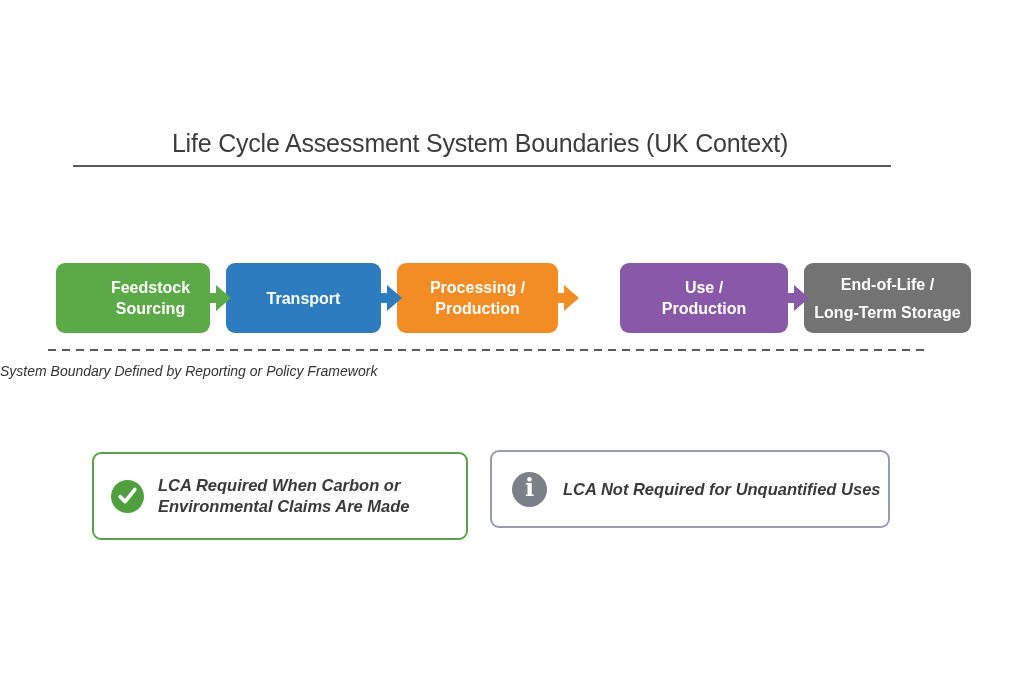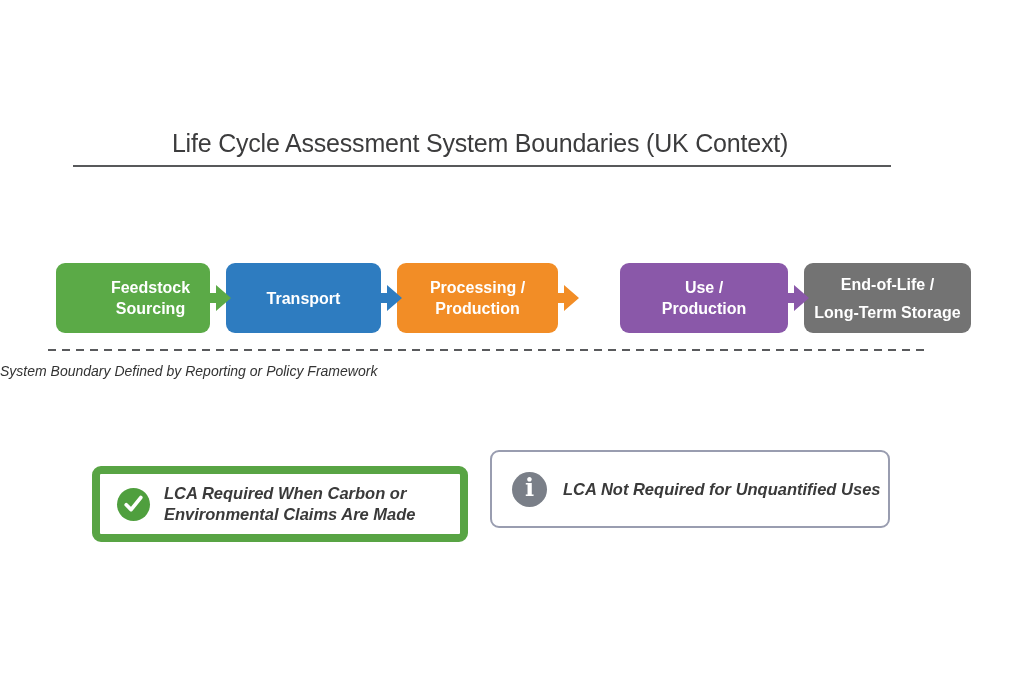--- a/index.html
+++ b/index.html
@@ -93,24 +93,23 @@
   
   .note {
     position: absolute;
     background: #ffffff;
     border-radius: 9px;
     display: flex;
     align-items: center;
   }
   .note-left {
     left: 92px; top: 452px;
-    width: 376px; height: 76px;
-    border: 8px solid #6d28d9;
+    width: 376px; height: 88px;
+    border: 2px solid #6d28d9;
     padding-left: 17px;
-    margin-top: 14px;
   }
   .note-right {
     left: 490px; top: 450px;
     width: 400px; height: 78px;
     border: 2px solid #999db0;
     padding-left: 20px;
   }
   .note-icon {
     flex: none;
     border-radius: 50%;

